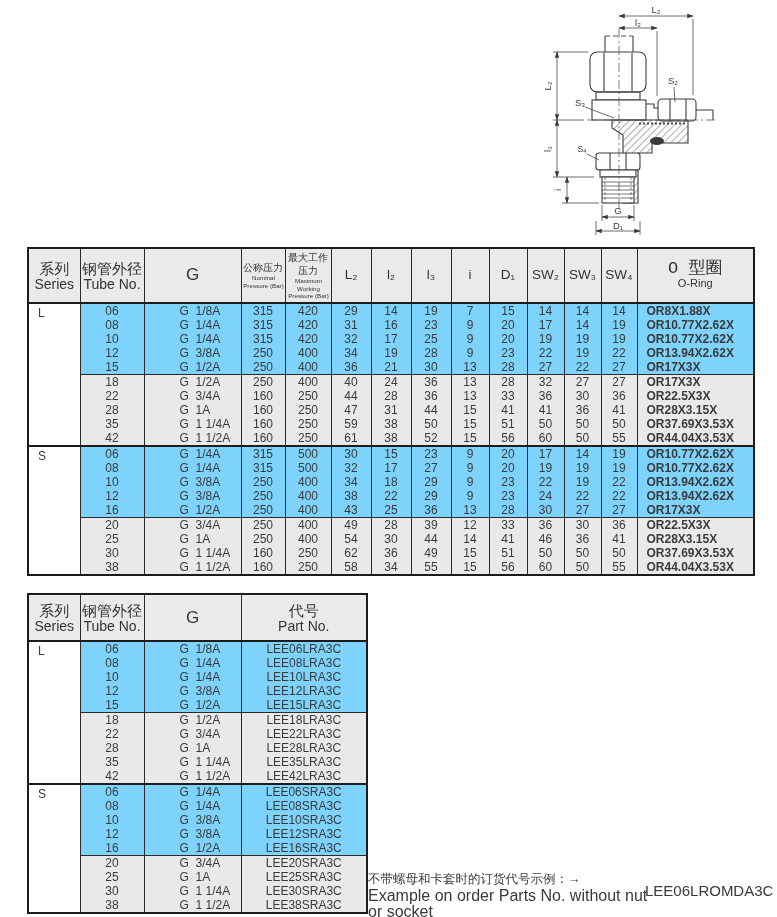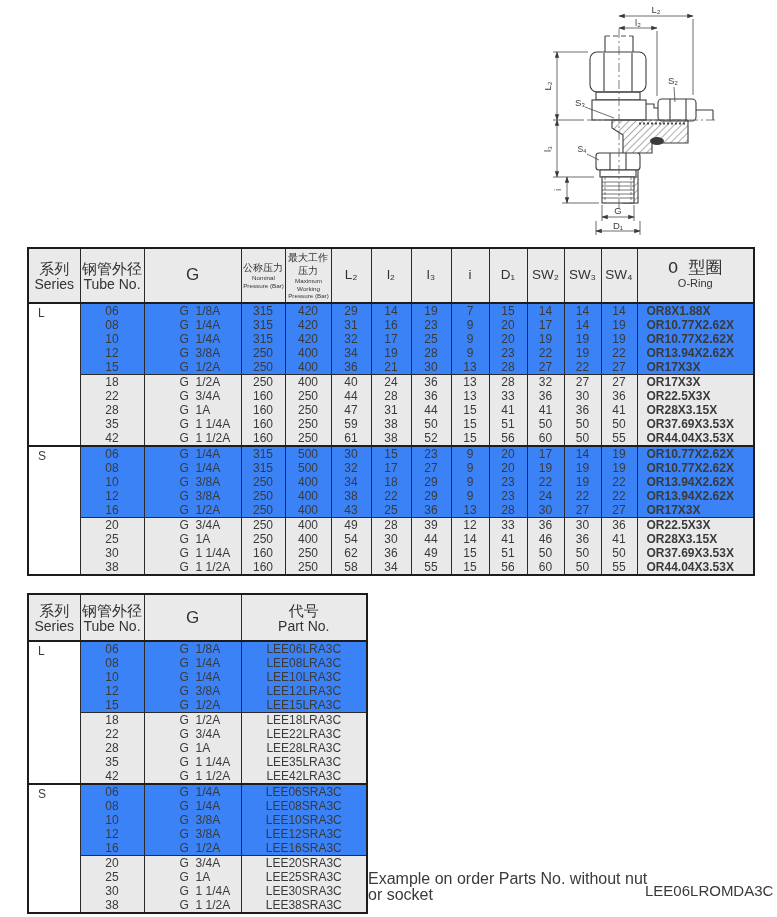--- a/index.html
+++ b/index.html
@@ -10,21 +10,21 @@
     overflow:hidden;
   }
 
   
   .drawing { position:absolute; left:535px; top:2px; width:242px; height:244px; }
   .drawing svg { width:100%; height:100%; }
   .drawing text { font-family:"Liberation Sans","DejaVu Sans",sans-serif; fill:#3a3a3a; }
 
   
   table.spec { position:absolute; border-collapse:collapse; table-layout:fixed;
-               border:2px solid #1c1c1c; background:#3b82f6; }
+               border:2px solid #1c1c1c; background:#7dd3fc; }
   table.spec th, table.spec td { border-left:1px solid #2a2a2a; border-right:1px solid #2a2a2a; }
   table.spec thead th { background:#eaeaea; border-bottom:2px solid #1c1c1c;
                         font-weight:normal; text-align:center; vertical-align:middle; padding:2px 0; }
   table.spec tbody td { text-align:center; font-size:12px; height:14px; line-height:14px;
                         padding:0; white-space:pre; color:#3a3a3a; }
   table.spec tbody tr.shaded td { background:#e9e9e9; }
   table.spec tbody tr.block-start td { border-top:1px solid #2a2a2a; }
   table.spec tbody tr.series-start td { border-top:2px solid #1c1c1c; }
   td.series-cell { vertical-align:top; text-align:left !important; padding:2px 0 0 9px !important;
                    font-size:13px; background:#fff !important; }
@@ -627,15 +627,16 @@
       </tr>
       <tr class="shaded">
         <td class="c0">38</td>
         <td class="c1">G  1 1/2A</td>
         <td class="c2">LEE38SRA3C</td>
       </tr>
     </tbody>
 </table>
 
 <div class="footer-note">
+  <div class="zh">不带螺母和卡套时的订货代号示例：→</div>
   <div class="en">Example on order Parts No. without nut or socket</div>
 </div>
 <div class="footer-code">LEE06LROMDA3C</div>
 
 </body></html>

